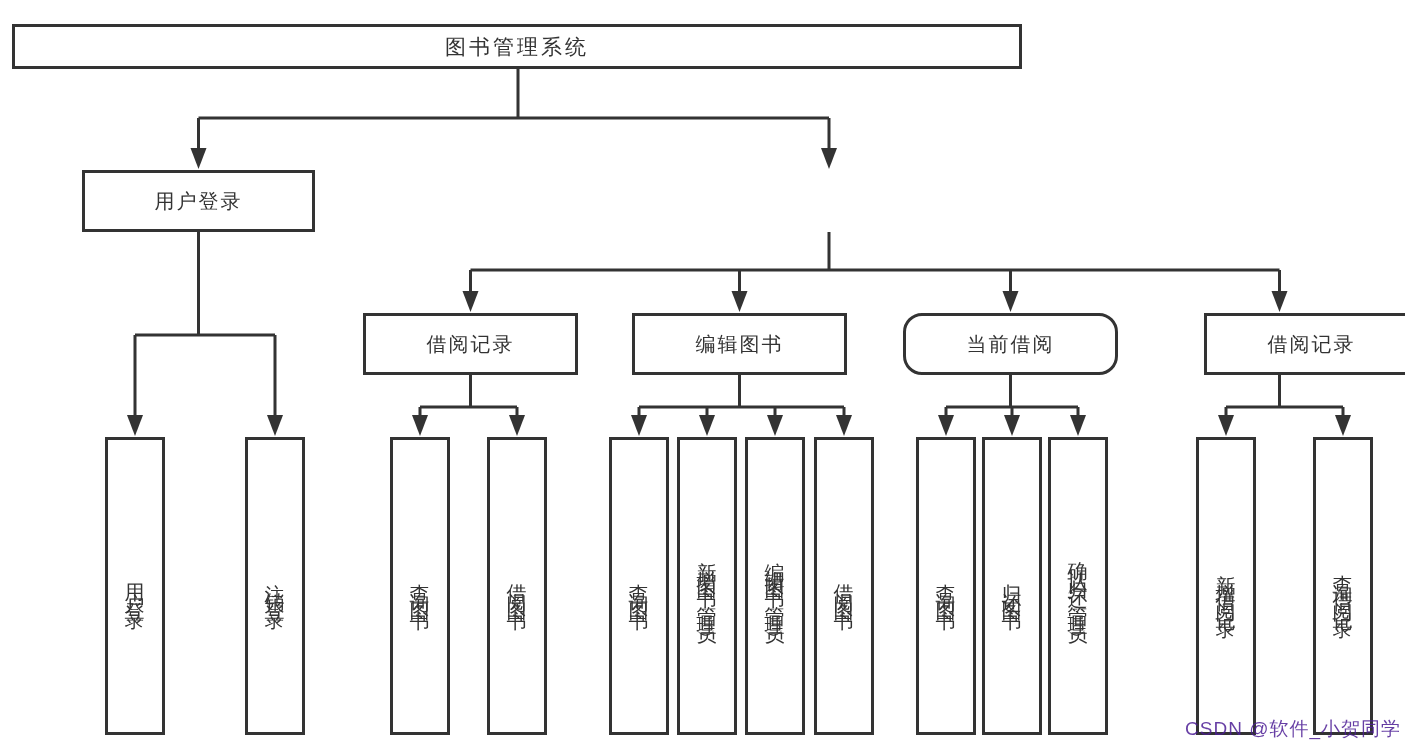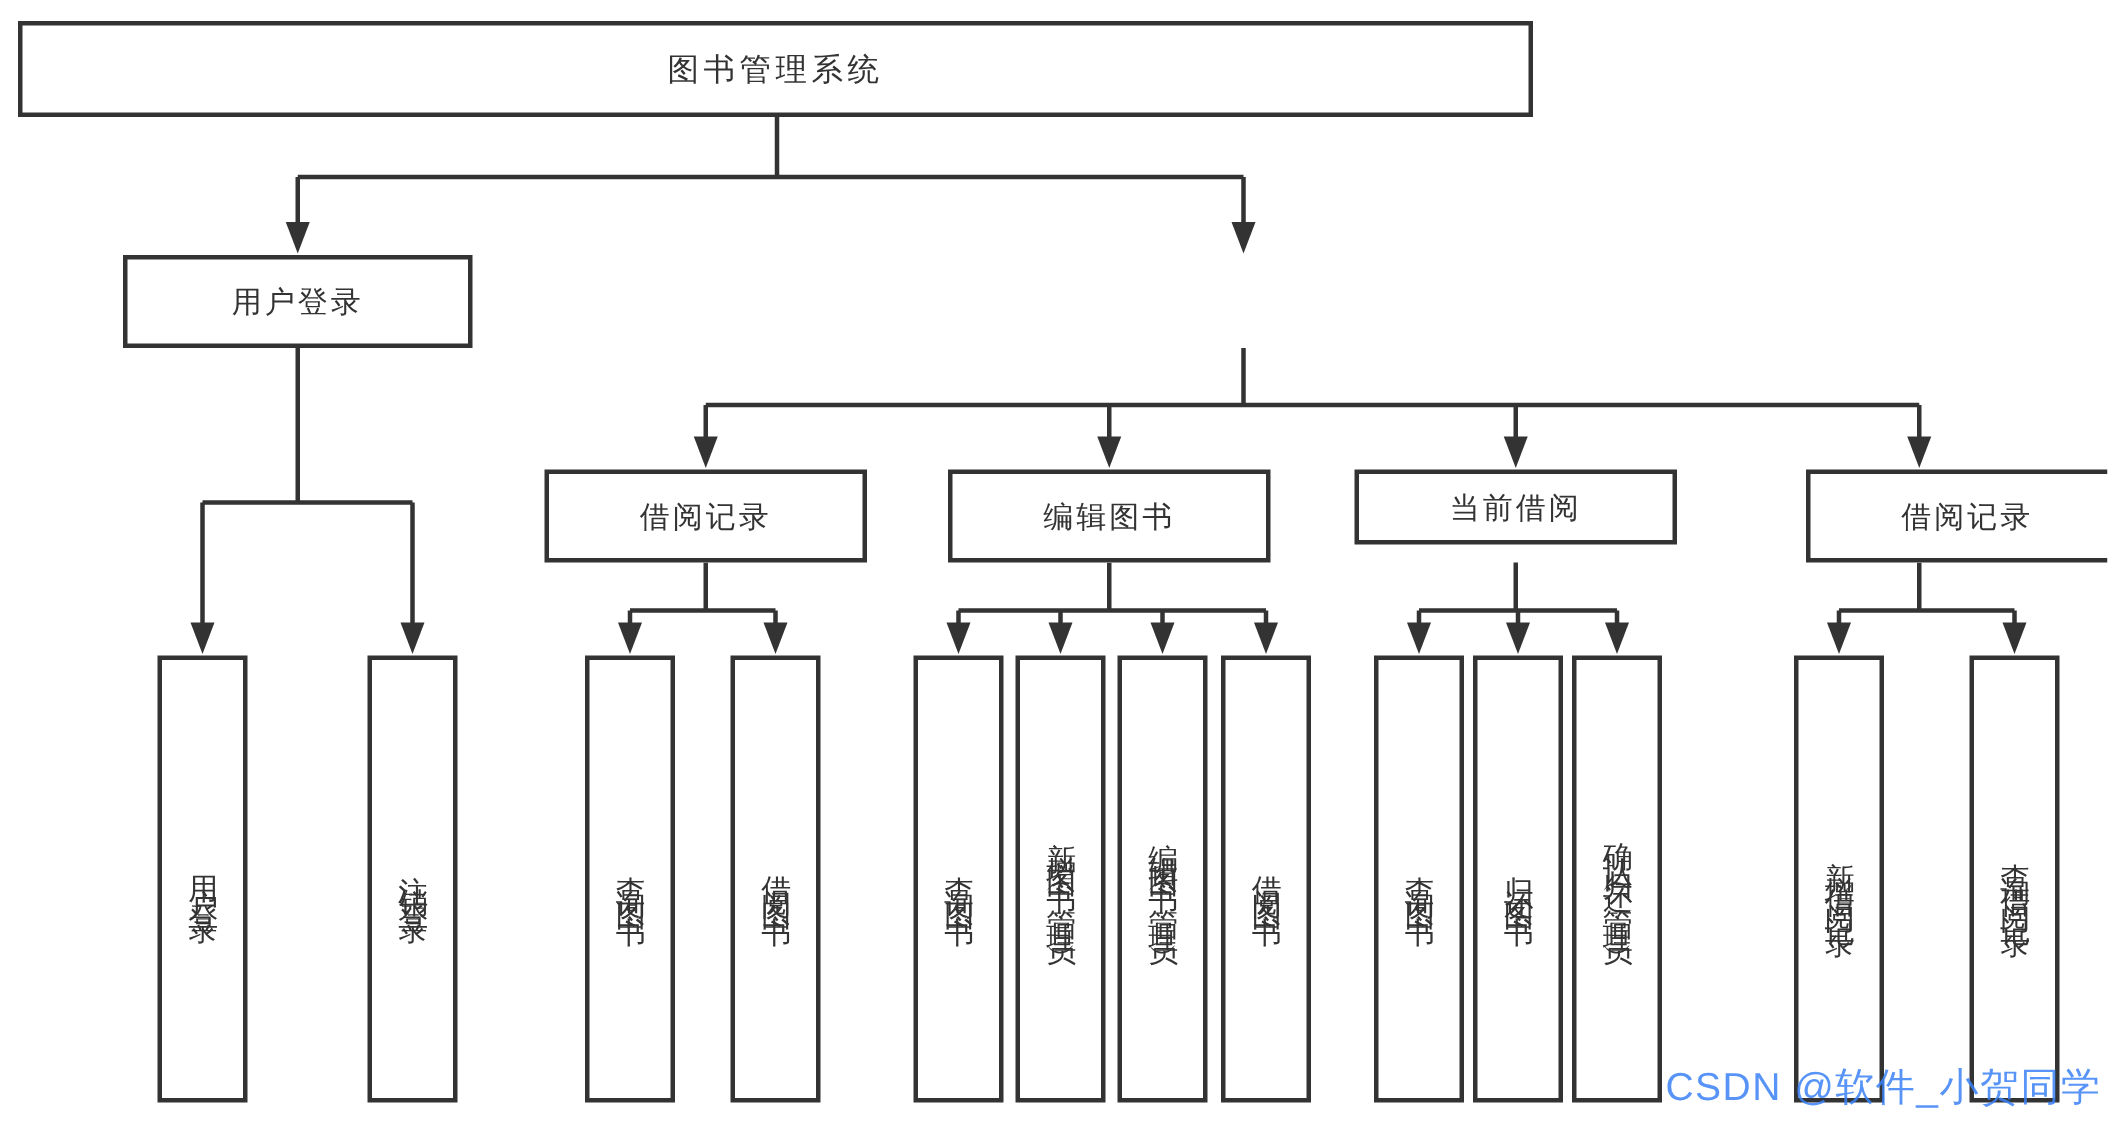--- a/index.html
+++ b/index.html
@@ -37,47 +37,47 @@
   }
   .box.root { font-size: 21px; letter-spacing: 3px; }
   .leaf span {
     writing-mode: vertical-rl;
     text-orientation: mixed;
     letter-spacing: 9px;
     font-size: 20px;
     line-height: 1;
   }
   
-  #node-root            { left: 12px;  top: 14px;  width: 1010px; height: 64px; }
+  #node-root            { left: 12px;  top: 24px;  width: 1010px; height: 45px; }
   #node-user-login      { left: 82px;  top: 170px; width: 233px;  height: 62px; }
   #node-book-management { left: 711px; top: 170px; width: 236px;  height: 62px; }
   #node-new-book-recommend { left: 363px;  top: 313px; width: 215px; height: 62px; }
   #node-book-borrowing     { left: 632px;  top: 313px; width: 215px; height: 62px; }
-  #node-current-borrowing  { left: 903px;  top: 313px; width: 215px; height: 50px; }
+  #node-current-borrowing  { left: 903px;  top: 313px; width: 215px; height: 62px; border-radius: 19px; }
   #node-borrowing-records  { left: 1172px; top: 313px; width: 215px; height: 62px; margin-left: 32px; }
   .leaf { top: 437px; width: 60px; height: 298px; }
   #leaf-user-login           { left: 105px; }
   #leaf-logout               { left: 245px; }
   #leaf-query-books-1        { left: 390px; }
   #leaf-borrow-books-1       { left: 487px; }
   #leaf-query-books-2        { left: 609px; }
   #leaf-add-book-admin       { left: 677px; }
   #leaf-edit-book-admin      { left: 745px; }
   #leaf-borrow-books-2       { left: 814px; }
   #leaf-query-books-3        { left: 916px; }
   #leaf-return-books         { left: 982px; }
   #leaf-confirm-return-admin { left: 1048px; }
   #leaf-add-borrow-record    { left: 1196px; }
   #leaf-query-borrow-record  { left: 1313px; }
   #watermark {
     position: absolute;
     right: 4px;
     bottom: 5px;
-    font-size: 26px;
-    color: #3b82f6;
+    font-size: 19px;
+    color: #4c1d95;
     opacity: 0.85;
     z-index: 3;
     letter-spacing: 1px;
   }
 </style>
 </head>
 <body>
 
 <div id="canvas">
 

